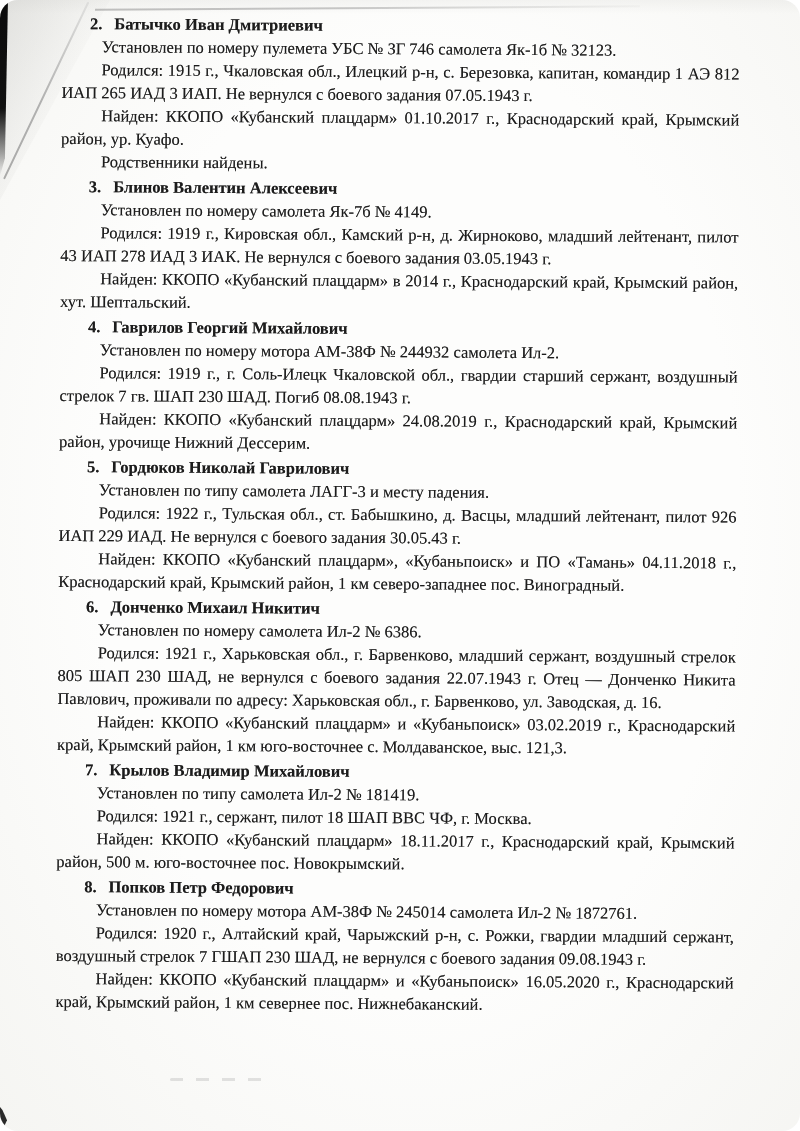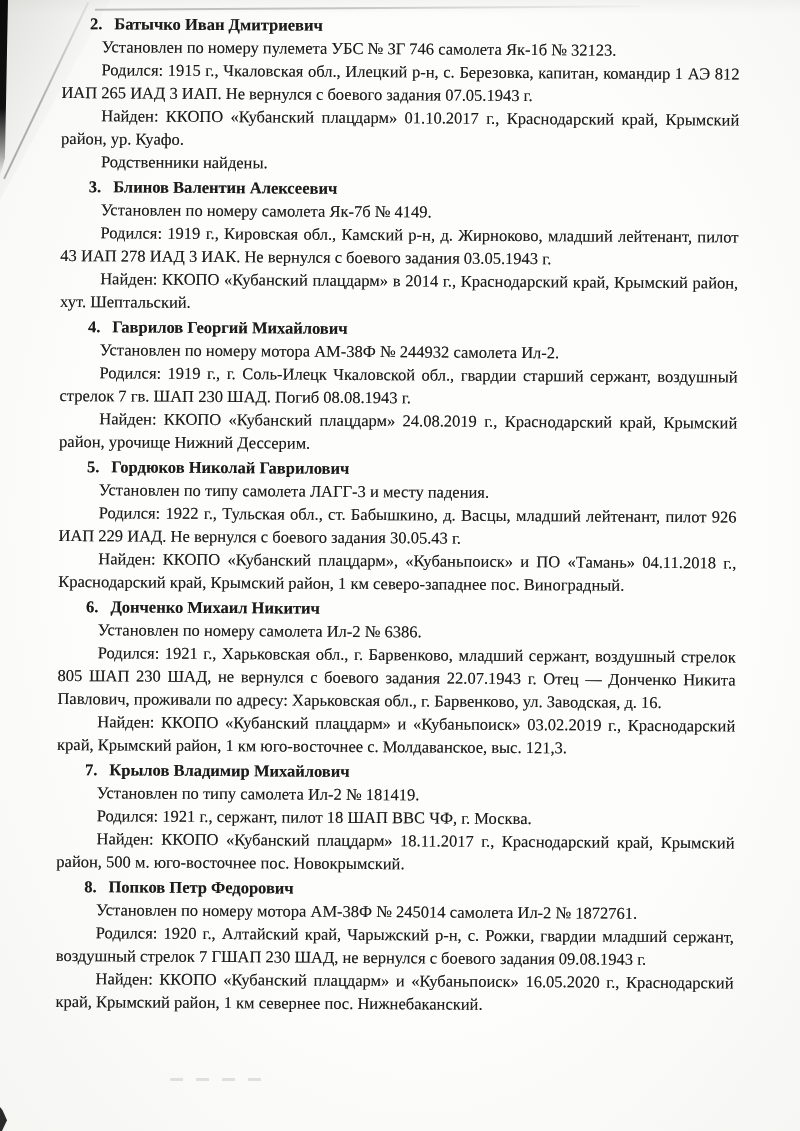--- a/index.html
+++ b/index.html
@@ -11,20 +11,21 @@
     background: #ffffff;
   }
   .page {
     position: relative;
     width: 800px;
     height: 1131px;
     background:
       linear-gradient(180deg, rgba(225,225,222,0.35) 0, rgba(255,255,255,0) 14px),
       radial-gradient(ellipse at 52% 46%, #fdfdfc 55%, #f5f5f2 100%);
     overflow: hidden;
+    border-radius: 18px;
   }
   
   .edge-bar {
     position: absolute;
     left: 0; top: -2px;
     width: 8px; height: 178px;
     background: linear-gradient(to bottom, #0b0b0b 0%, #101010 62%, rgba(70,70,70,0.55) 85%, rgba(120,120,120,0) 100%);
     clip-path: polygon(0 0, 100% 0, 62% 90%, 0 100%);
   }
   .corner-wash {

